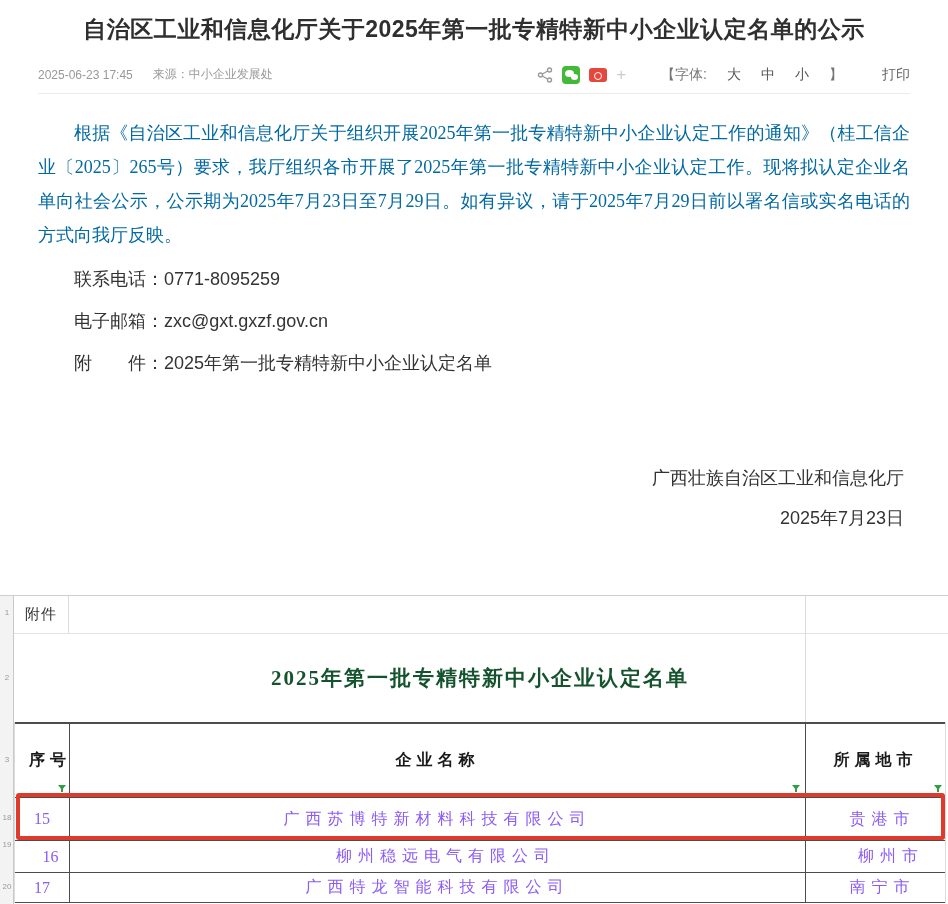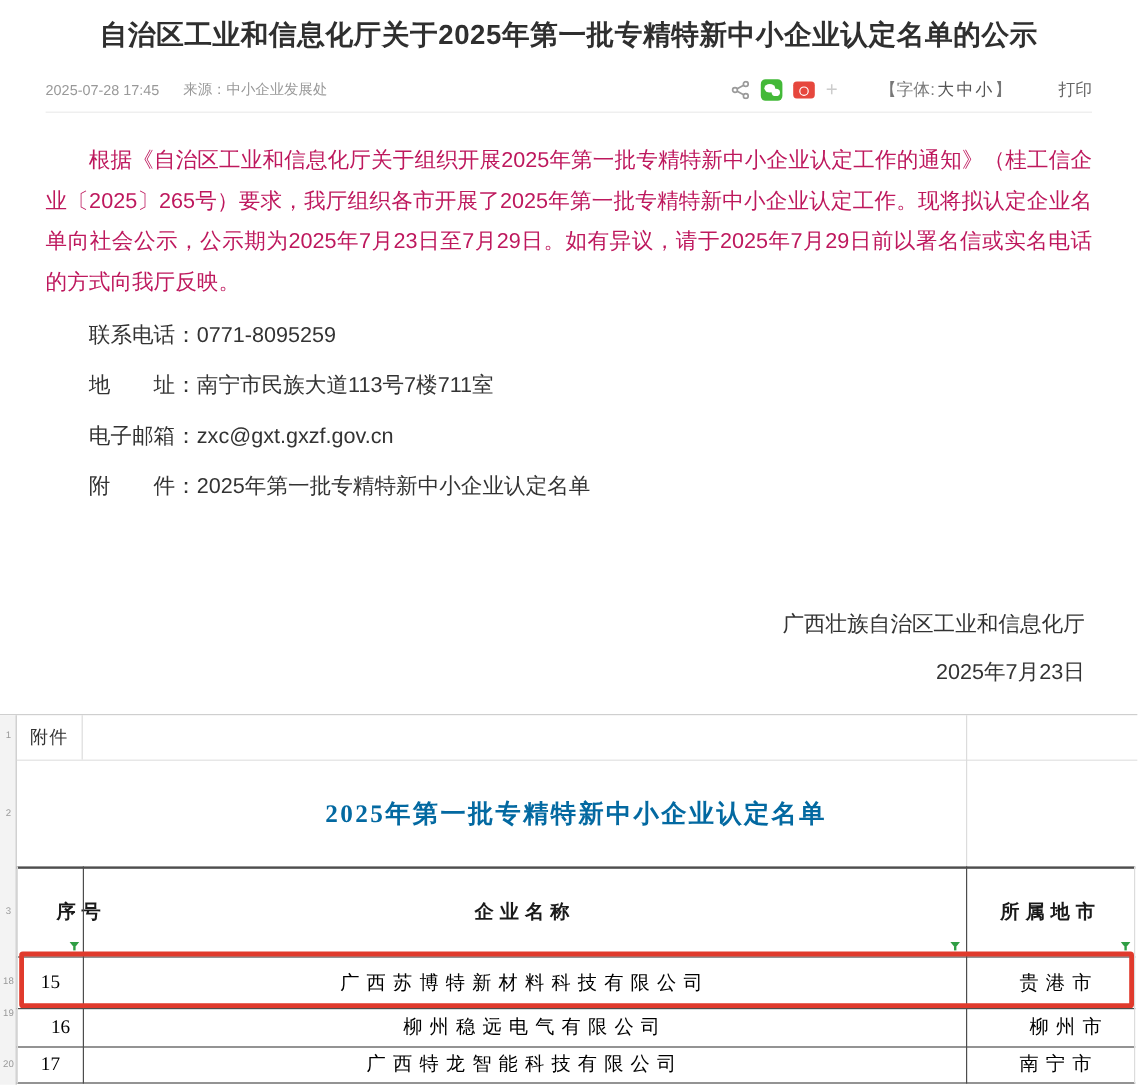--- a/index.html
+++ b/index.html
@@ -38,29 +38,29 @@
   }
   .weibo {
     width:18px; height:14px; background:#e6473d; border-radius:3px;
     position:relative; display:inline-block; cursor:pointer;
   }
   .weibo::before {
     content:""; position:absolute; left:5px; top:4px; width:6px; height:6px;
     border:1.5px solid #fff; border-radius:50%;
   }
   .plus { color:#ccc; font-size:17px; cursor:pointer; }
-  .font-group { margin-left:26px; display:flex; align-items:center; gap:2px; color:#777; font-size:14px; }
+  .font-group { margin-left:26px; display:flex; align-items:center; gap:20px; color:#777; font-size:14px; }
   .font-group a { color:#555; cursor:pointer; text-decoration:none; }
   .print { margin-left:30px; color:#666; cursor:pointer; text-decoration:none; font-size:14px; }
 
   
   .article-body { padding:0 38px; }
   .main-paragraph {
-    margin-top:22px; font-size:18px; line-height:34px; color:#be185d;
-    text-indent:2em; text-align:justify;
+    margin-top:22px; font-size:18px; line-height:34px; color:#0369a1;
+    text-indent:2em; text-align:justify;font-family:Liberation Serif, serif;
   }
   .contact-line { font-size:18px; line-height:34px; margin-top:8px; text-indent:2em; color:#333; }
   .contact-line.first { margin-top:10px; }
   .signature { margin-top:78px; text-align:right; padding-right:6px; }
   .signature p { font-size:18px; line-height:40px; color:#333; }
 
   
   .sheet {
     position:absolute; left:0; top:595px; width:948px; height:309px;
     background:#fff; font-family:"Liberation Serif", serif;
@@ -71,27 +71,27 @@
     background:#f3f3f3; border-right:1px solid #c9c9c9;
   }
   .gut-num {
     position:absolute; width:14px; text-align:center; font-size:8px;
     color:#999; font-family:"Liberation Sans", sans-serif; cursor:pointer;
   }
   .cell { position:absolute; display:flex; align-items:center; justify-content:center; cursor:cell; }
   .cell-attachment { left:14px; top:0; width:54px; height:37px; font-size:15px; letter-spacing:1px; color:#333; }
   .sheet-title {
     left:14px; top:37px; width:932px; height:90px;
-    font-size:21px; font-weight:bold; letter-spacing:2px; color:#0369a1;
+    font-size:21px; font-weight:bold; letter-spacing:2px; color:#14532d;
   }
   .hcell { font-weight:bold; font-size:16px; letter-spacing:5px; color:#1a1a1a; }
-  .h-no      { left:30px;  top:128px; width:76px;  height:73px;font-family:Liberation Serif, serif; }
+  .h-no      { left:12px;  top:128px; width:76px;  height:73px;font-family:Liberation Serif, serif; }
   .h-company { left:70px;  top:128px; width:735px; height:73px; }
   .h-city    { left:805px; top:128px; width:141px; height:73px; }
-  .dcell { font-size:16px; color:#000000; }
+  .dcell { font-size:16px; color:#8b5cf6; }
   .d-spaced { letter-spacing:6px; }
   .r18 { top:202px; height:42px; }
   .r19 { top:245px; height:31px;padding-left:17px; }
   .r20 { top:277px; height:29px; }
   .c-no { left:14px; width:56px; }
   .c-company { left:70px; width:735px; }
   .c-city { left:805px; width:155px; }
 
   .vline { position:absolute; width:1px; background:#4d4d4d; }
   .vline.light { background:#dcdcdc; }
@@ -116,21 +116,21 @@
 </style>
 </head>
 <body>
 
 <div class="page">
 
   <div class="article-header">
     <h1 class="page-title">自治区工业和信息化厅关于2025年第一批专精特新中小企业认定名单的公示</h1>
     <div class="meta-row">
       <div class="meta-left">
-        <span>2025-07-28 17:45</span>
+        <span>2025-06-23 17:45</span>
         <span>来源：中小企业发展处</span>
       </div>
       <div class="meta-right">
         <span class="share-svg">
           <svg viewBox="0 0 16 16" width="16" height="16">
             <circle cx="12.5" cy="3" r="2" fill="none" stroke="#9a9a9a" stroke-width="1.4"></circle>
             <circle cx="3.5" cy="8" r="2" fill="none" stroke="#9a9a9a" stroke-width="1.4"></circle>
             <circle cx="12.5" cy="13" r="2" fill="none" stroke="#9a9a9a" stroke-width="1.4"></circle>
             <line x1="5.3" y1="7" x2="10.7" y2="4" stroke="#9a9a9a" stroke-width="1.4"></line>
             <line x1="5.3" y1="9" x2="10.7" y2="12" stroke="#9a9a9a" stroke-width="1.4"></line>
@@ -147,21 +147,20 @@
           <span>】</span>
         </span>
         <a class="print">打印</a>
       </div>
     </div>
   </div>
 
   <div class="article-body">
     <p class="main-paragraph">根据《自治区工业和信息化厅关于组织开展2025年第一批专精特新中小企业认定工作的通知》（桂工信企业〔2025〕265号）要求，我厅组织各市开展了2025年第一批专精特新中小企业认定工作。现将拟认定企业名单向社会公示，公示期为2025年7月23日至7月29日。如有异议，请于2025年7月29日前以署名信或实名电话的方式向我厅反映。</p>
     <p class="contact-line first">联系电话：0771-8095259</p>
-    <p class="contact-line">地　　址：南宁市民族大道113号7楼711室</p>
     <p class="contact-line">电子邮箱：zxc@gxt.gxzf.gov.cn</p>
     <p class="contact-line">附　　件：2025年第一批专精特新中小企业认定名单</p>
     <div class="signature">
       <p>广西壮族自治区工业和信息化厅</p>
       <p>2025年7月23日</p>
     </div>
   </div>
 
   <div class="sheet">
 

